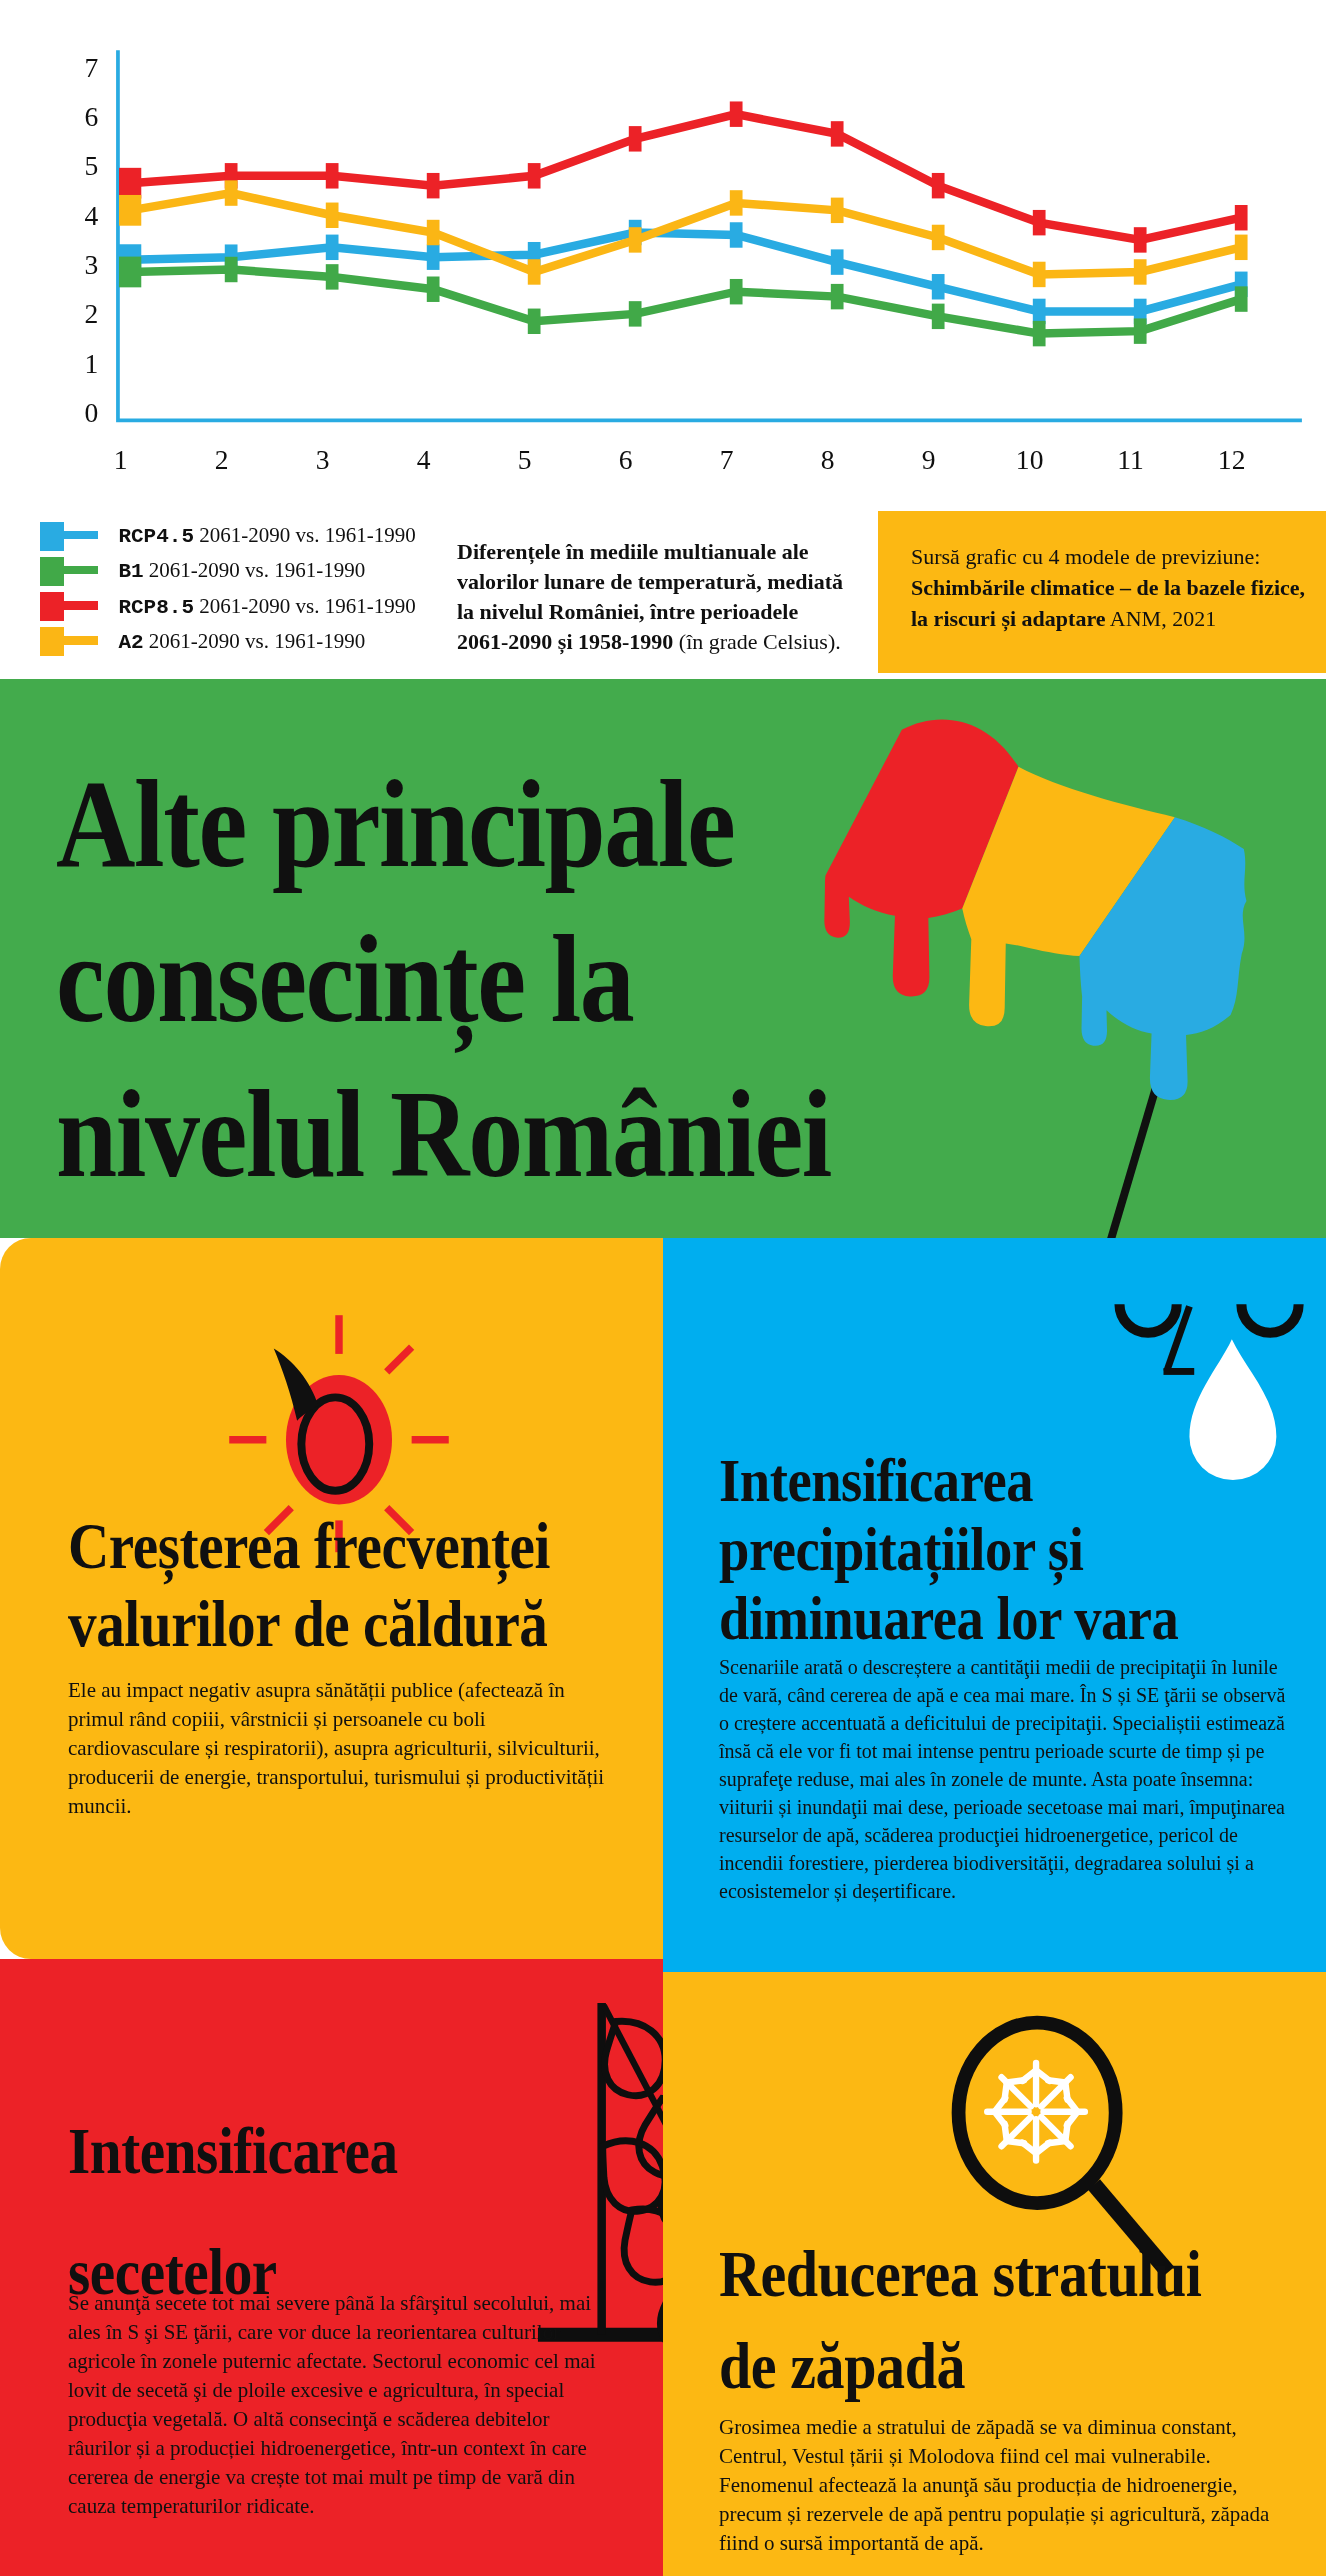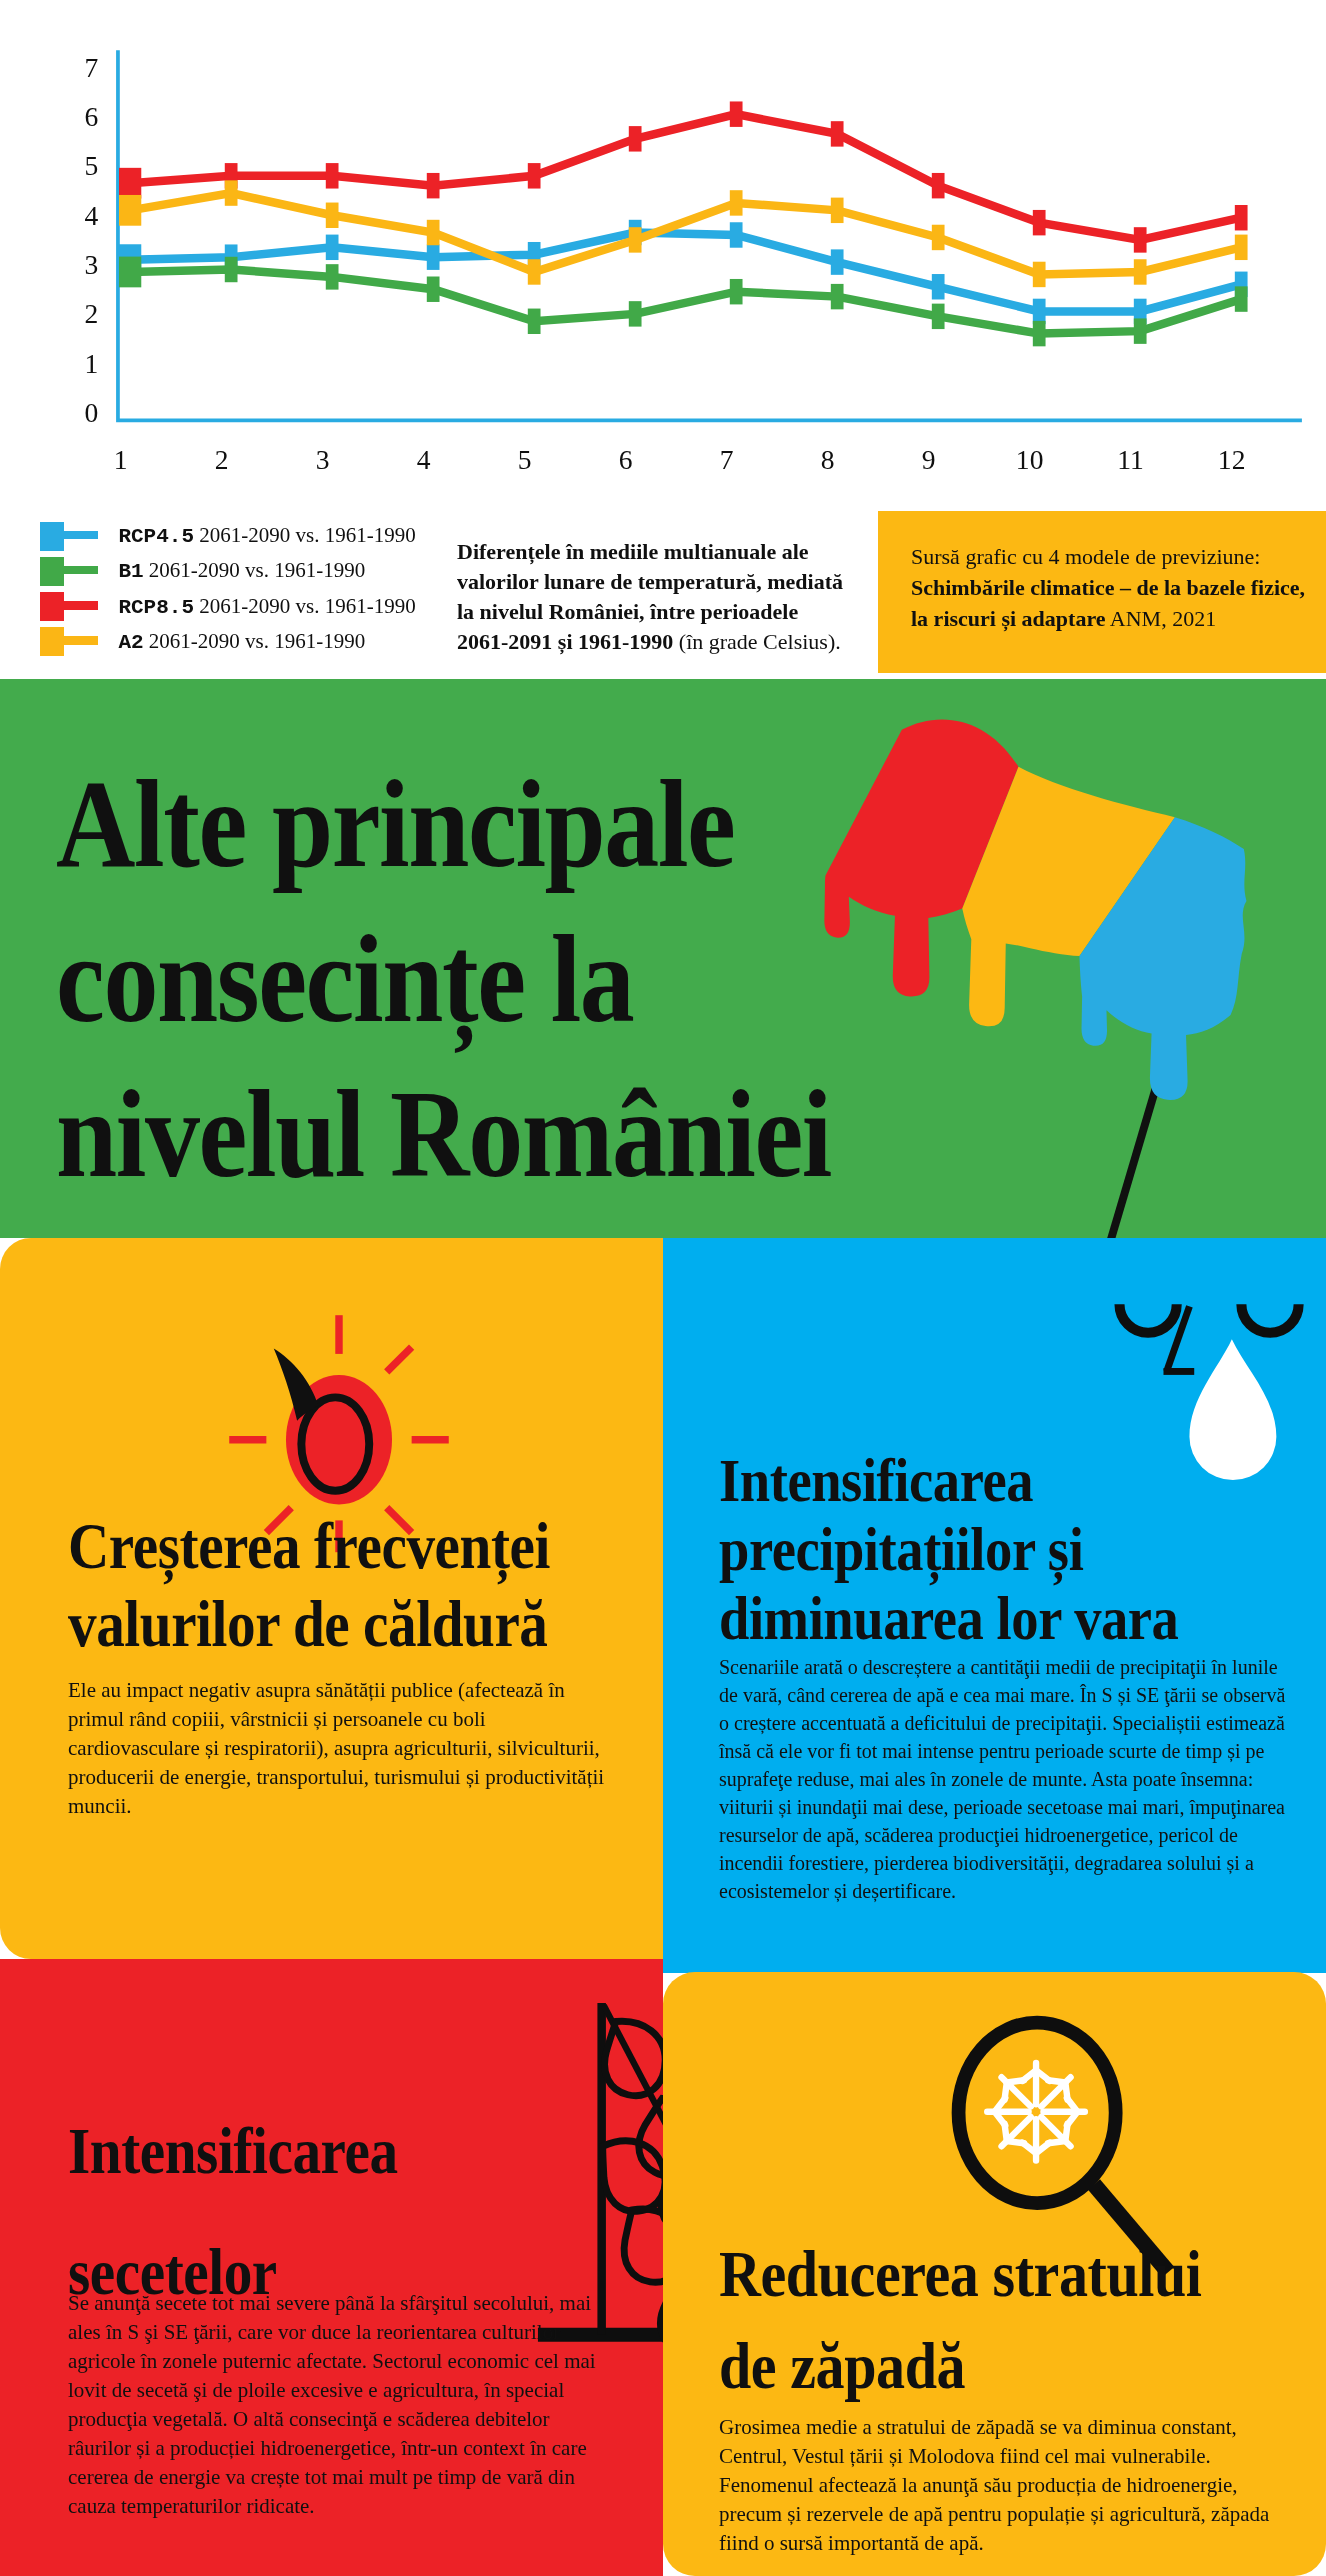--- a/index.html
+++ b/index.html
@@ -140,21 +140,21 @@
       <div class="legend-item gap">
         <span class="swatch" style="background: rgb(236, 34, 39);"></span>
         <span class="legend-label"><b>RCP8.5</b> 2061-2090 vs. 1961-1990</span>
       </div>
       <div class="legend-item">
         <span class="swatch" style="background: rgb(251, 182, 21);"></span>
         <span class="legend-label"><b>A2</b> 2061-2090 vs. 1961-1990</span>
       </div>
     </div>
 
-  <div class="abs" id="desc"><span>Diferențele în mediile multianuale ale valorilor lunare de temperatură, mediată la nivelul României, între perioadele 2061-2091 și 1961-1990</span><span class="normal"> (în grade Celsius).</span></div>
+  <div class="abs" id="desc"><span>Diferențele în mediile multianuale ale valorilor lunare de temperatură, mediată la nivelul României, între perioadele 2061-2090 și 1958-1990</span><span class="normal"> (în grade Celsius).</span></div>
 
   <div class="abs" id="source-box" style="background-color: rgb(252, 184, 19);">
     <div id="source-inner"><span>Sursă grafic cu 4 modele de previziune: </span><b>Schimbările climatice – de la bazele fizice, la riscuri și adaptare</b><span> ANM, 2021</span></div>
   </div>
 </div>
 
 <div class="abs" id="green-section" style="background-color: rgb(67, 171, 76);">
   <div class="big-title">
     <span class="condensed">Alte principale</span>
     <span class="condensed">consecințe la</span>
@@ -240,21 +240,21 @@
       <path transform="translate(298,545) rotate(22)" d="M 0 0 C 52 -14 96 10 104 56 C 112 104 84 134 46 132 C 10 130 -12 100 -8 58 C -5 35 -3 16 0 0 Z"></path>
     </g>
   </svg>
   <div class="q-title" id="drought-title">
     <span class="condensed">Intensificarea</span>
     <span class="condensed">secetelor</span>
   </div>
   <div class="q-body" id="drought-body">Se anunţă secete tot mai severe până la sfârşitul secolului, mai ales în S şi SE ţării, care vor duce la reorientarea culturilor agricole în zonele puternic afectate. Sectorul economic cel mai lovit de secetă şi de ploile excesive e agricultura, în special producţia vegetală. O altă consecinţă e scăderea debitelor râurilor și a producției hidroenergetice, într-un context în care cererea de energie va crește tot mai mult pe timp de vară din cauza temperaturilor ridicate.</div>
 </div>
 
-<div class="quad" id="quad-snow" style="background-color: rgb(252, 184, 19); border-radius: 32px;">
+<div class="quad" id="quad-snow" style="background-color: rgb(252, 184, 19);">
   <svg class="abs" style="left:260px;top:32px" width="276" height="276" viewBox="0 0 520 520">
     <ellipse cx="215" cy="205" rx="148" ry="170" fill="none" stroke="#0E0E0E" stroke-width="26"></ellipse>
     <line x1="322" y1="340" x2="462" y2="505" stroke="#0E0E0E" stroke-width="30"></line>
     <g id="snowflake" stroke="#FFFFFF" stroke-width="12" stroke-linecap="round">
         <line x1="213" y1="189" x2="213" y2="111"></line>
         <line x1="239" y1="145" x2="213" y2="125"></line>
         <line x1="187" y1="145" x2="213" y2="125"></line>
         <line x1="222.89949493661166" y1="193.10050506338834" x2="278.0538238691624" y2="137.9461761308376"></line>
         <line x1="272.39696961966996" y1="180.3725830020305" x2="268.1543289325507" y2="147.8456710674493"></line>
         <line x1="235.6274169979695" y1="143.60303038033" x2="268.1543289325507" y2="147.8456710674493"></line>

